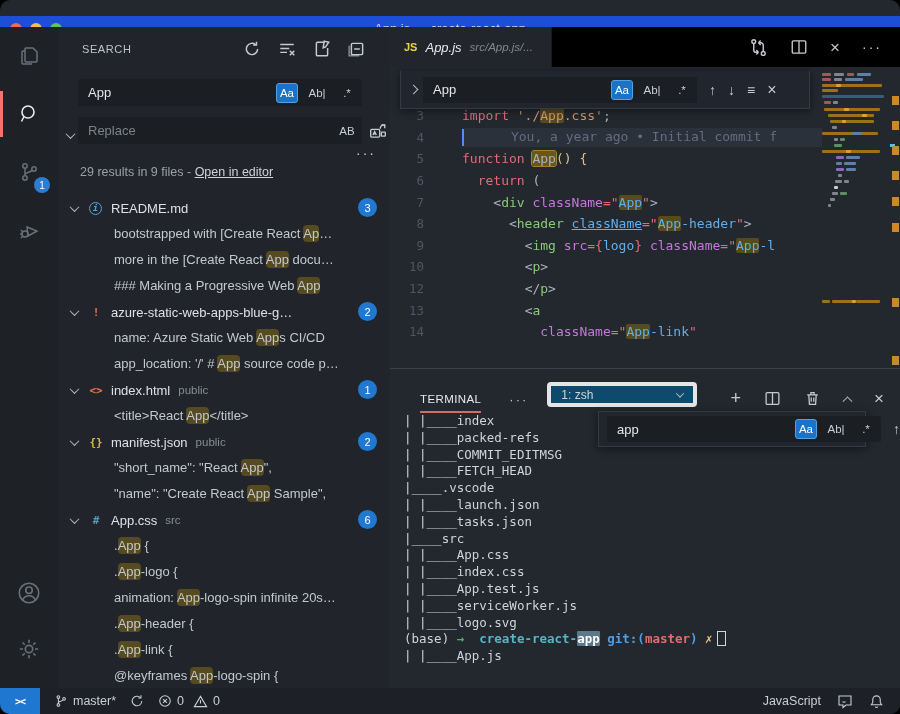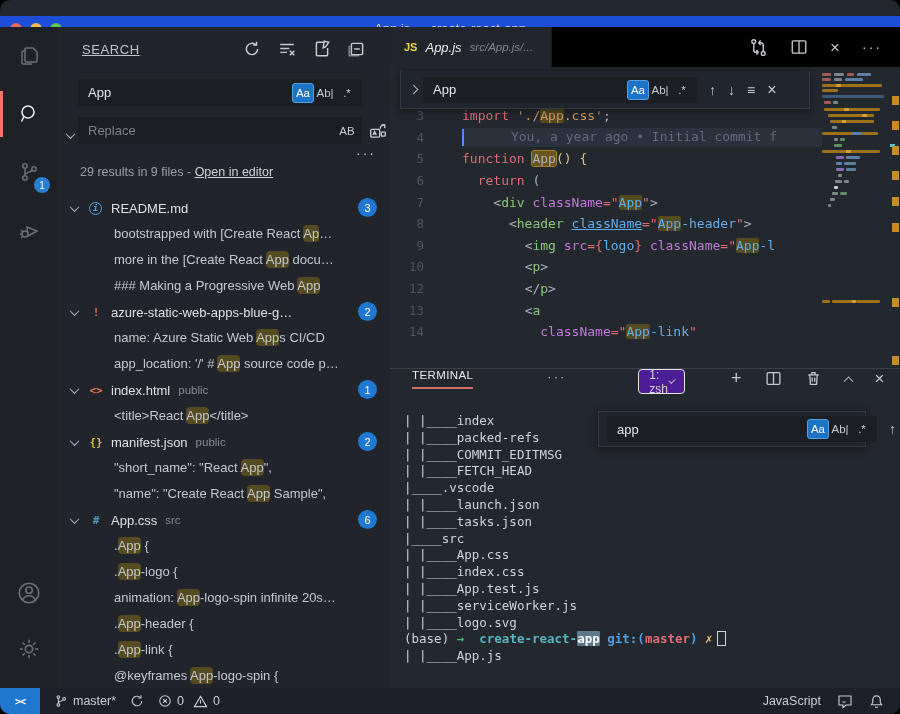--- a/index.html
+++ b/index.html
@@ -17,32 +17,32 @@
   .activitybar{position:absolute;top:27px;bottom:26px;left:0;width:58px;background:#1e2227;}
   .abitem{position:relative;width:58px;height:58px;display:flex;align-items:center;justify-content:center;color:#697079;}
   .abitem.active{color:#e8ebef;}
   .abitem.active::before{content:"";position:absolute;left:0;top:6px;bottom:6px;width:3px;background:#f2756a;}
   .abitem.bottom{position:absolute;left:0;}
   .abbadge{position:absolute;right:8px;bottom:8px;min-width:16px;height:16px;border-radius:9px;background:#2a7dd2;
     color:#fff;font-size:10px;display:flex;align-items:center;justify-content:center;padding:0 3px;}
   
   .sidebar{position:absolute;top:27px;bottom:26px;left:58px;width:332px;background:#21252b;overflow:hidden;}
   .sbheader{position:absolute;top:0;left:0;right:0;height:44px;display:flex;align-items:center;padding:0 12px 0 24px;}
-  .sbtitle{font-size:13px;letter-spacing:.6px;color:#bfc4cb;flex:0 0 auto;text-decoration:underline;}
+  .sbtitle{font-size:11px;letter-spacing:.6px;color:#bfc4cb;flex:0 0 auto;}
   .sbicons{margin-left:auto;display:flex;gap:17px;padding-right:12px;color:#c5cad1;}
   .sbicons .ico{cursor:pointer;}
   .toggle-replace{position:absolute;left:5px;top:96px;width:14px;height:24px;display:flex;align-items:center;justify-content:center;color:#b6bbc2;}
   .inputbox{position:absolute;left:20px;width:284px;height:27px;background:#1b1e23;border-radius:2px;
     display:flex;align-items:center;padding-left:8px;}
   .searchrow{top:52px;}
   .replacerow{top:90px;}
   .inputbox input{flex:1;min-width:0;background:transparent;border:none;outline:none;color:#e3e6ea;
     font-size:13px;font-family:"Liberation Sans",sans-serif;}
   .inputbox input::placeholder{color:#7d838c;}
-  .optbtns{display:flex;gap:0;padding-right:4px;align-items:center;margin-left:12px;}
+  .optbtns{display:flex;gap:8px;padding-right:4px;align-items:center;}
   .optbtn{min-width:22px;height:20px;border-radius:3px;display:flex;align-items:center;justify-content:center;
     font-size:11.5px;color:#c9ced6;padding:0 2px;}
   .optbtn.on{background:#1c72c4;border:1px solid #53a1e0;color:#fff;}
   .optbtn.word{}
   .replaceall{position:absolute;left:310px;top:94px;width:20px;height:20px;color:#c5cad1;display:flex;align-items:center;justify-content:center;}
   .sbmore{position:absolute;right:14px;top:118px;color:#c5cad1;font-size:14px;letter-spacing:2px;}
   .summary{position:absolute;left:22px;top:138px;font-size:12.5px;color:#9aa0a8;}
   .summary a{color:#cfd3d9;text-decoration:underline;cursor:pointer;}
   #search-results{position:absolute;top:168px;left:0;right:0;bottom:0;overflow:hidden;font-size:13px;}
   .frow{position:relative;height:26px;display:flex;align-items:center;padding-left:13px;cursor:pointer;}
@@ -89,25 +89,25 @@
   .blamestrip{position:absolute;left:72px;right:0;top:1px;bottom:1px;background:#2b313a;z-index:0;}
   .cursor{display:inline-block;width:2px;height:17px;background:#528bff;vertical-align:middle;z-index:2;position:relative;}
   .ghost{color:#636d83;z-index:1;position:relative;}
   .minimap{position:absolute;top:2px;right:12px;width:66px;bottom:0;z-index:2;}
   .mrowseg{position:absolute;height:3px;border-radius:1px;}
   .ruler{position:absolute;top:0;right:0;width:10px;bottom:0;z-index:2;}
   .rmark{position:absolute;right:1px;width:7px;height:9px;background:#c98a2a;}
   .rmark.c{left:0;width:5px;height:3px;background:#4fc3e8;}
   
   .terminal{position:absolute;top:368px;bottom:26px;left:390px;right:0;background:#23272e;border-top:1px solid #3a4047;}
-  .termhead{position:absolute;top:0;left:8px;right:0;height:38px;display:flex;align-items:flex-start;padding:0 16px 0 14px;gap:46px;}
+  .termhead{position:absolute;top:0;left:16px;right:0;height:38px;display:flex;align-items:flex-end;padding:0 16px 0 14px;}
   .termtab{position:relative;font-size:11.5px;letter-spacing:.4px;color:#e8eaed;padding-bottom:2px;}
   .termtab::after{content:"";position:absolute;left:0;right:0;bottom:-6px;height:2px;background:#d16e64;}
   .termmore{margin-left:28px;color:#c5cad1;letter-spacing:2px;font-size:13px;}
-  .termselect{margin-left:26px;width:150px;height:25px;background:#4c1d95;border:1px solid #e5e5e5;border-radius:4px;
+  .termselect{margin-left:19px;width:150px;height:25px;background:#0c4a6e;border:4px solid #e5e5e5;border-radius:4px;
     display:flex;align-items:center;padding:0 10px;font-size:12px;color:#d0d5db;}
   .termselect .chev{margin-left:auto;width:6px;height:6px;}
   .termicons{margin-left:auto;display:flex;gap:23px;align-items:center;color:#c5cad1;font-size:15px;}
   #term-lines{position:absolute;top:44px;left:14px;right:6px;bottom:4px;font-family:"DejaVu Sans Mono",monospace;
     font-size:12.5px;color:#ced4da;}
   .tl{height:16.8px;line-height:16.8px;white-space:pre;}
   .tc-green{color:#49b76f;font-weight:bold}.tc-cyan{color:#56b6c2;font-weight:bold}
   .tc-blue{color:#519fe0;font-weight:bold}.tc-red{color:#e06c75;font-weight:bold}.tc-yellow{color:#e5c07b}
   .tsel{background:#5d7889;color:#fff;border-radius:1px;}
   .tcursor{display:inline-block;width:9px;height:15px;border:1.5px solid #cfd6dd;vertical-align:-3px;margin-left:4px;}

